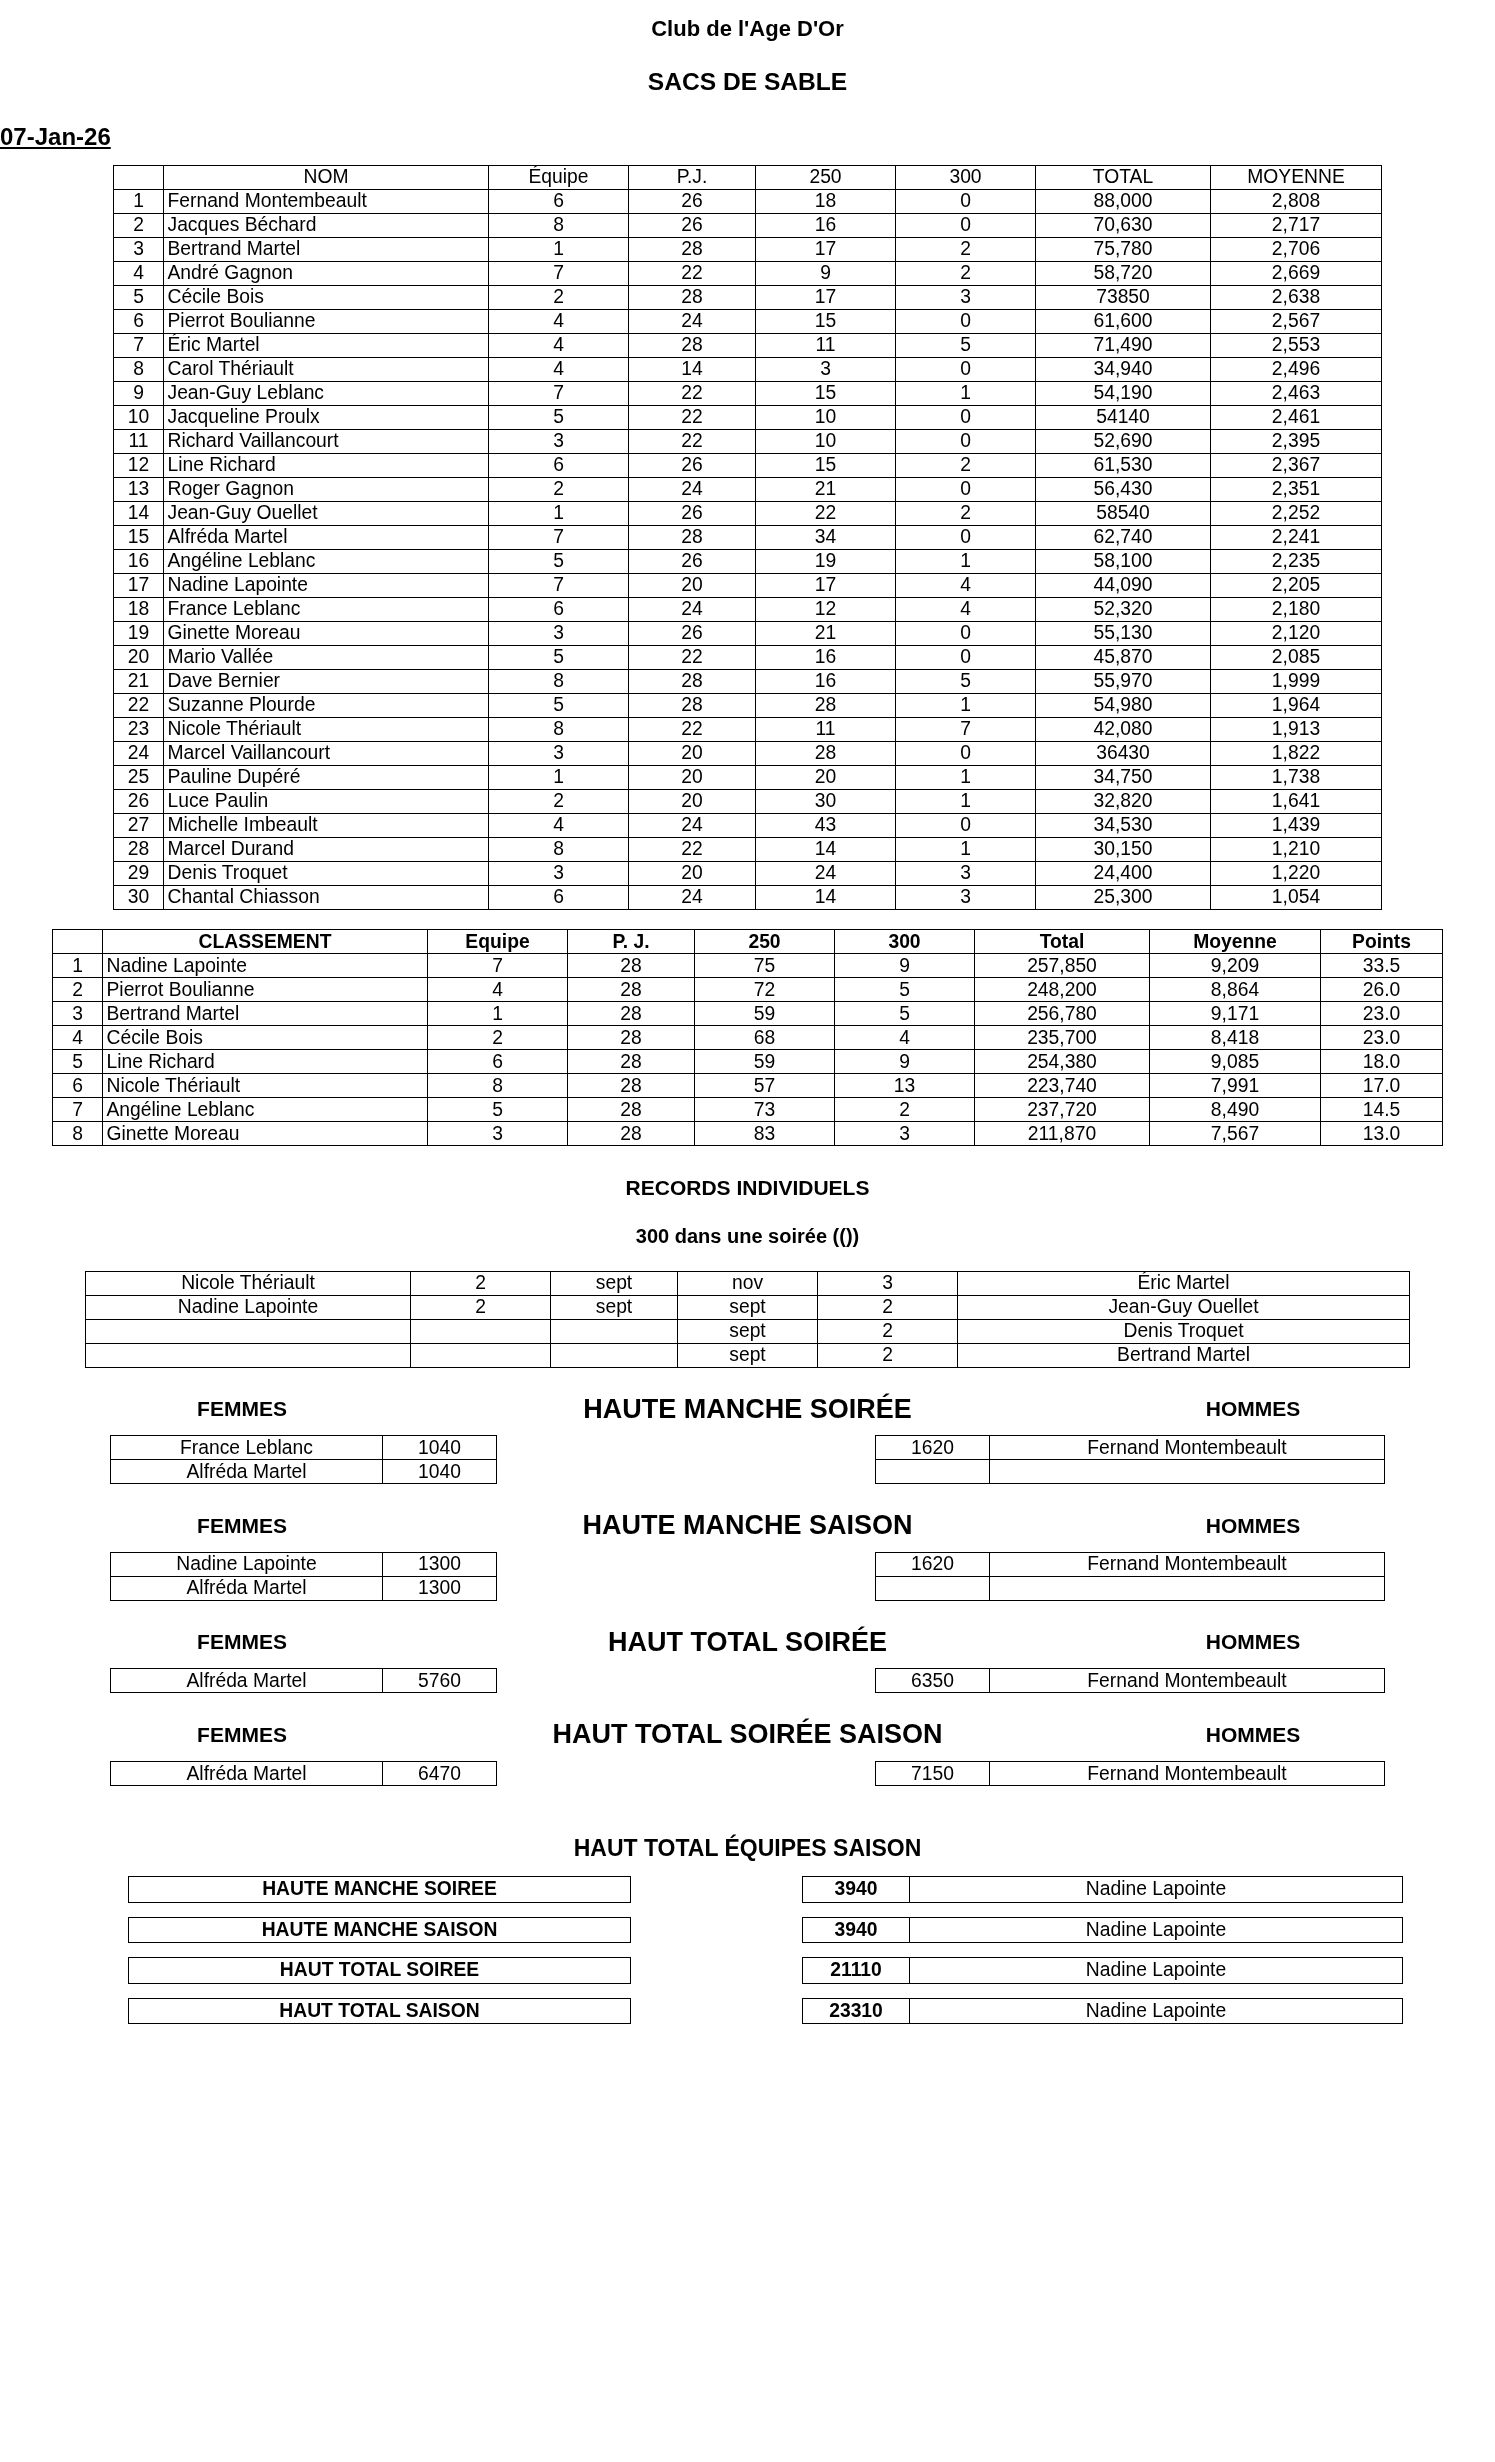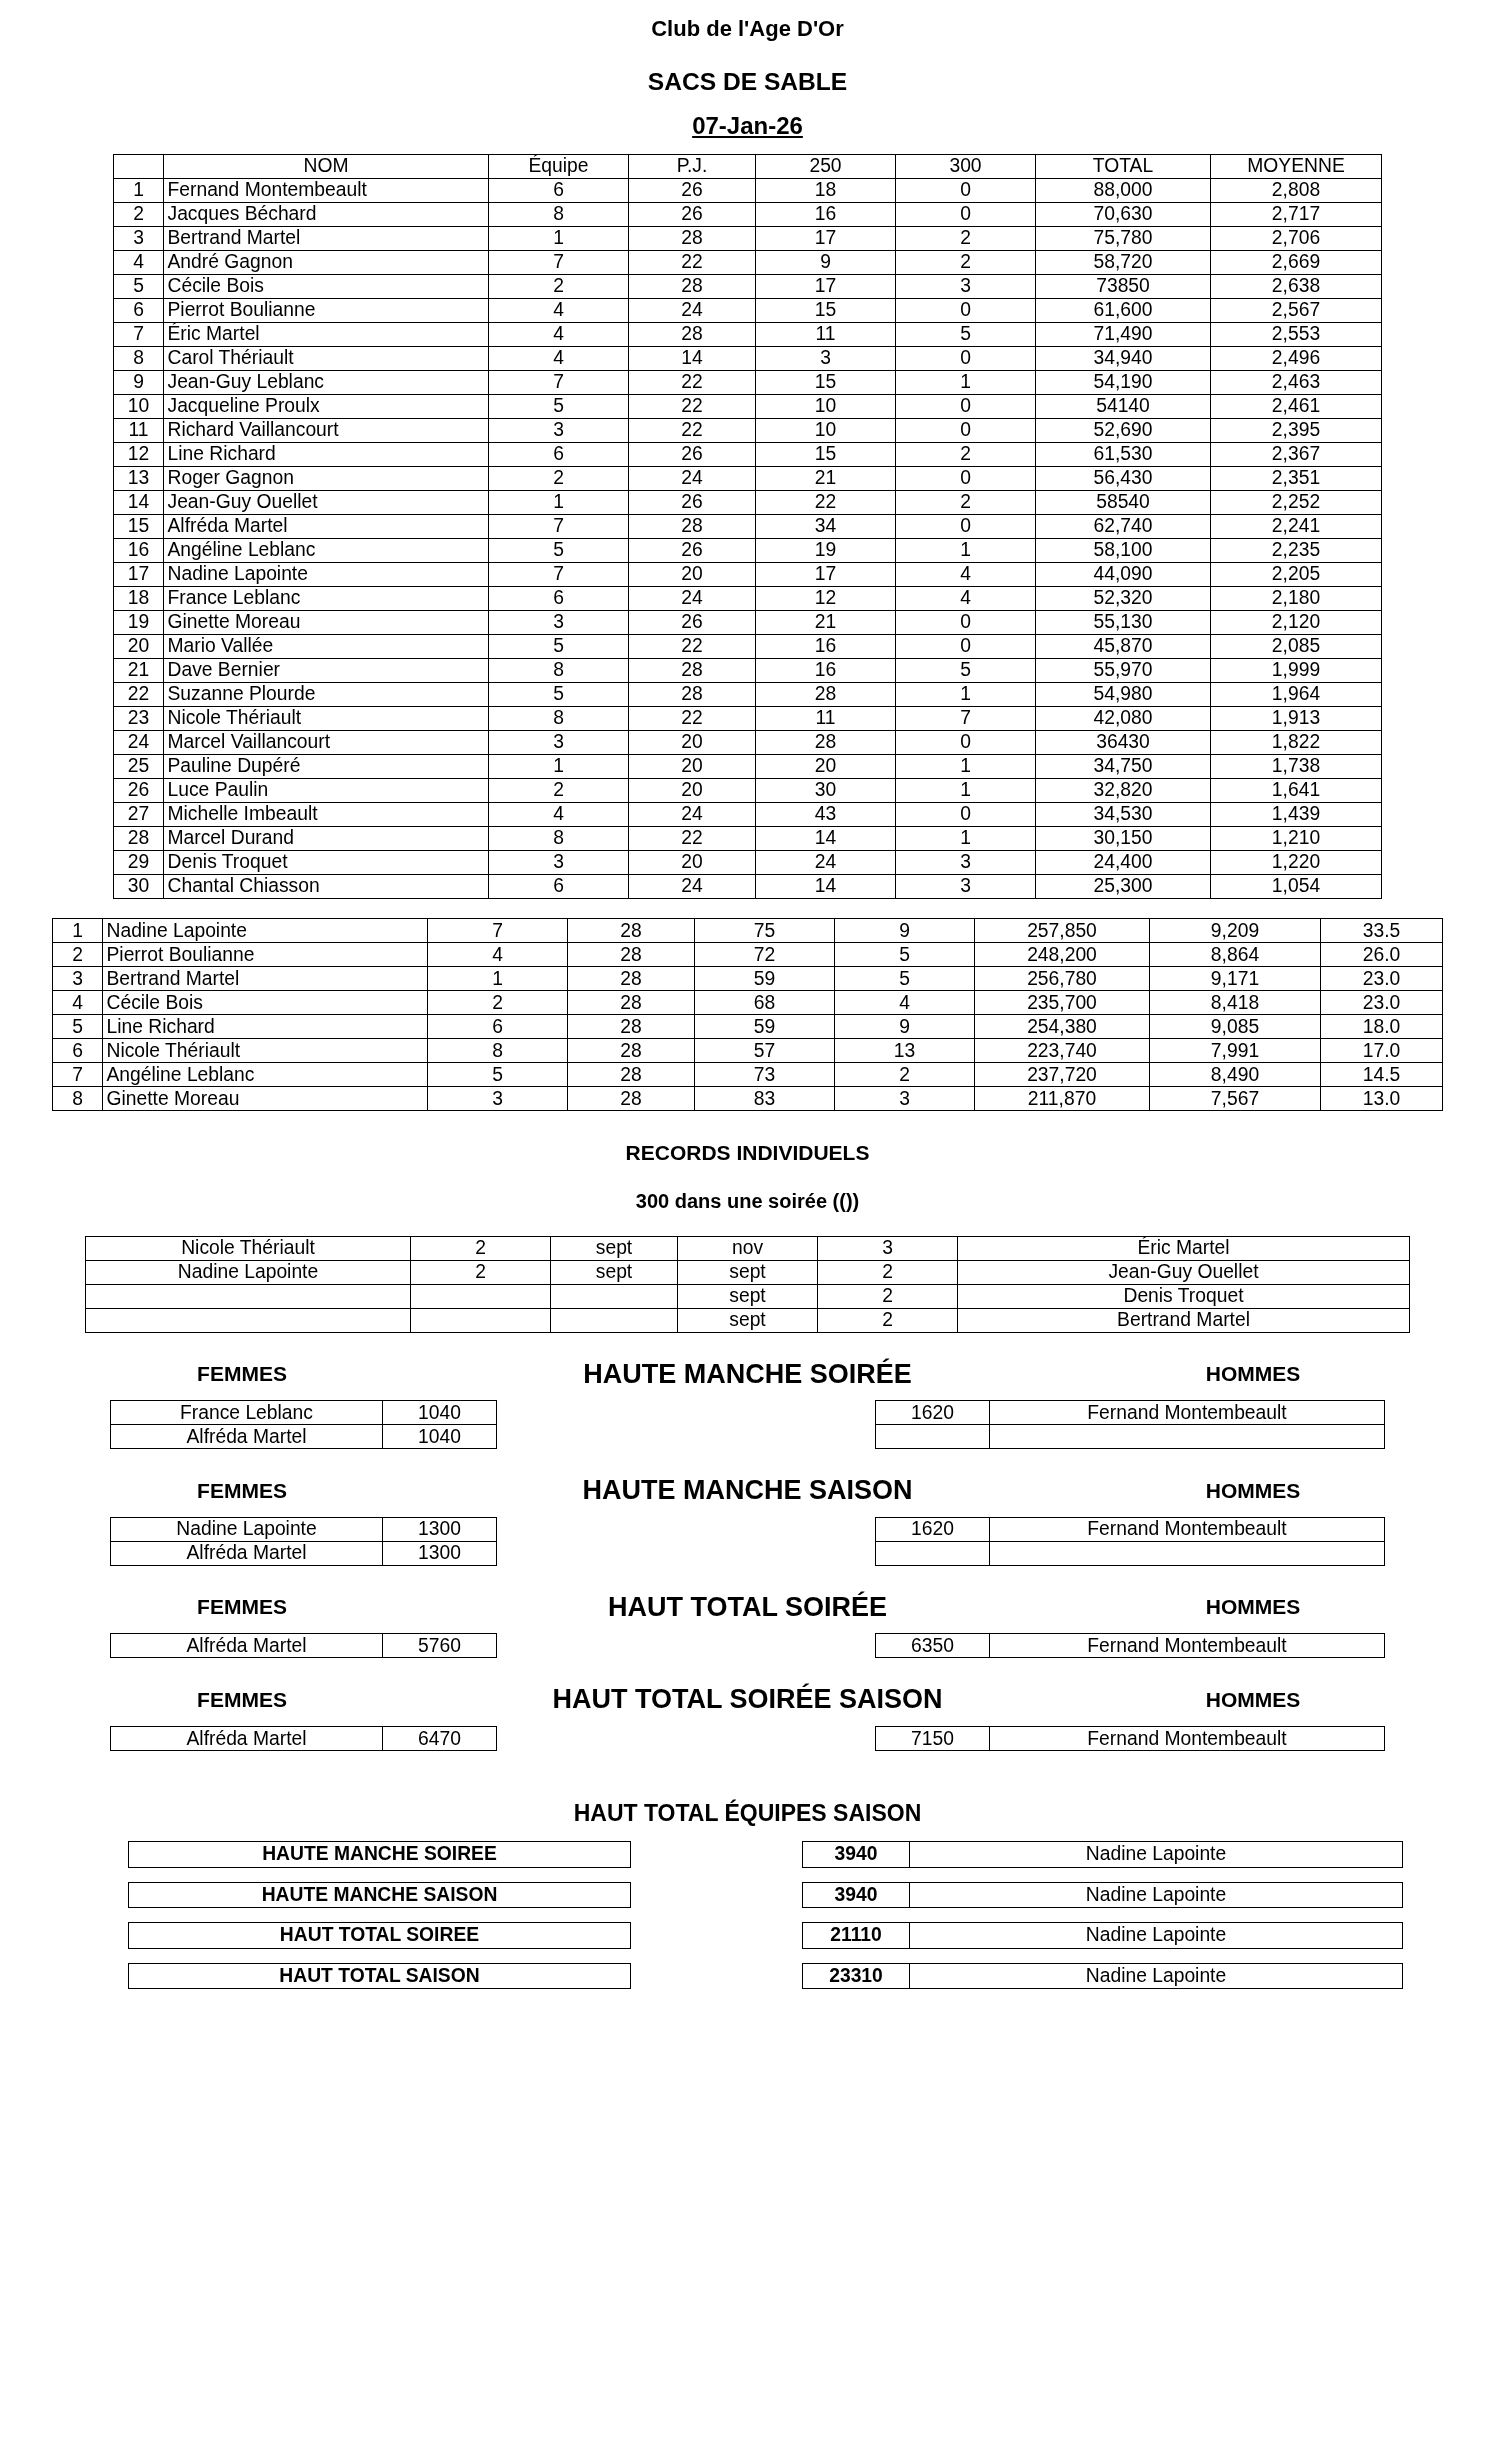--- a/index.html
+++ b/index.html
@@ -27,22 +27,21 @@
   }
   .title2 {
     font-size: 24.6px;
     font-weight: bold;
     text-align: center;
     margin-top: 26px;
   }
   .title3 {
     font-size: 24px;
     font-weight: bold;
-    text-align: center;
-    margin-top: 16px;
+    margin-top: 27px;
     text-decoration: underline;
   }
   table.grid {
     border-collapse: collapse;
     table-layout: fixed;
   }
   table.grid td, table.grid th {
     border: 0.9px solid #000;
     font-size: 19.3px;
     line-height: 1.04;
@@ -502,20 +501,31 @@
           <td class="c-250">14</td>
           <td class="c-300">3</td>
           <td class="c-tot">25,300</td>
           <td class="c-moy">1,054</td>
         </tr>
       </tbody>
   </table>
 
   <table class="grid class-table">
     <tbody id="class-table-body">
+        <tr class="hdr">
+          <td class="k-rank"></td>
+          <td class="k-name">CLASSEMENT</td>
+          <td class="k-eq">Equipe</td>
+          <td class="k-pj">P. J.</td>
+          <td class="k-250">250</td>
+          <td class="k-300">300</td>
+          <td class="k-tot">Total</td>
+          <td class="k-moy">Moyenne</td>
+          <td class="k-pts">Points</td>
+        </tr>
         <tr>
           <td class="k-rank">1</td>
           <td class="k-name">Nadine Lapointe</td>
           <td class="k-eq">7</td>
           <td class="k-pj">28</td>
           <td class="k-250">75</td>
           <td class="k-300">9</td>
           <td class="k-tot">257,850</td>
           <td class="k-moy">9,209</td>
           <td class="k-pts">33.5</td>

